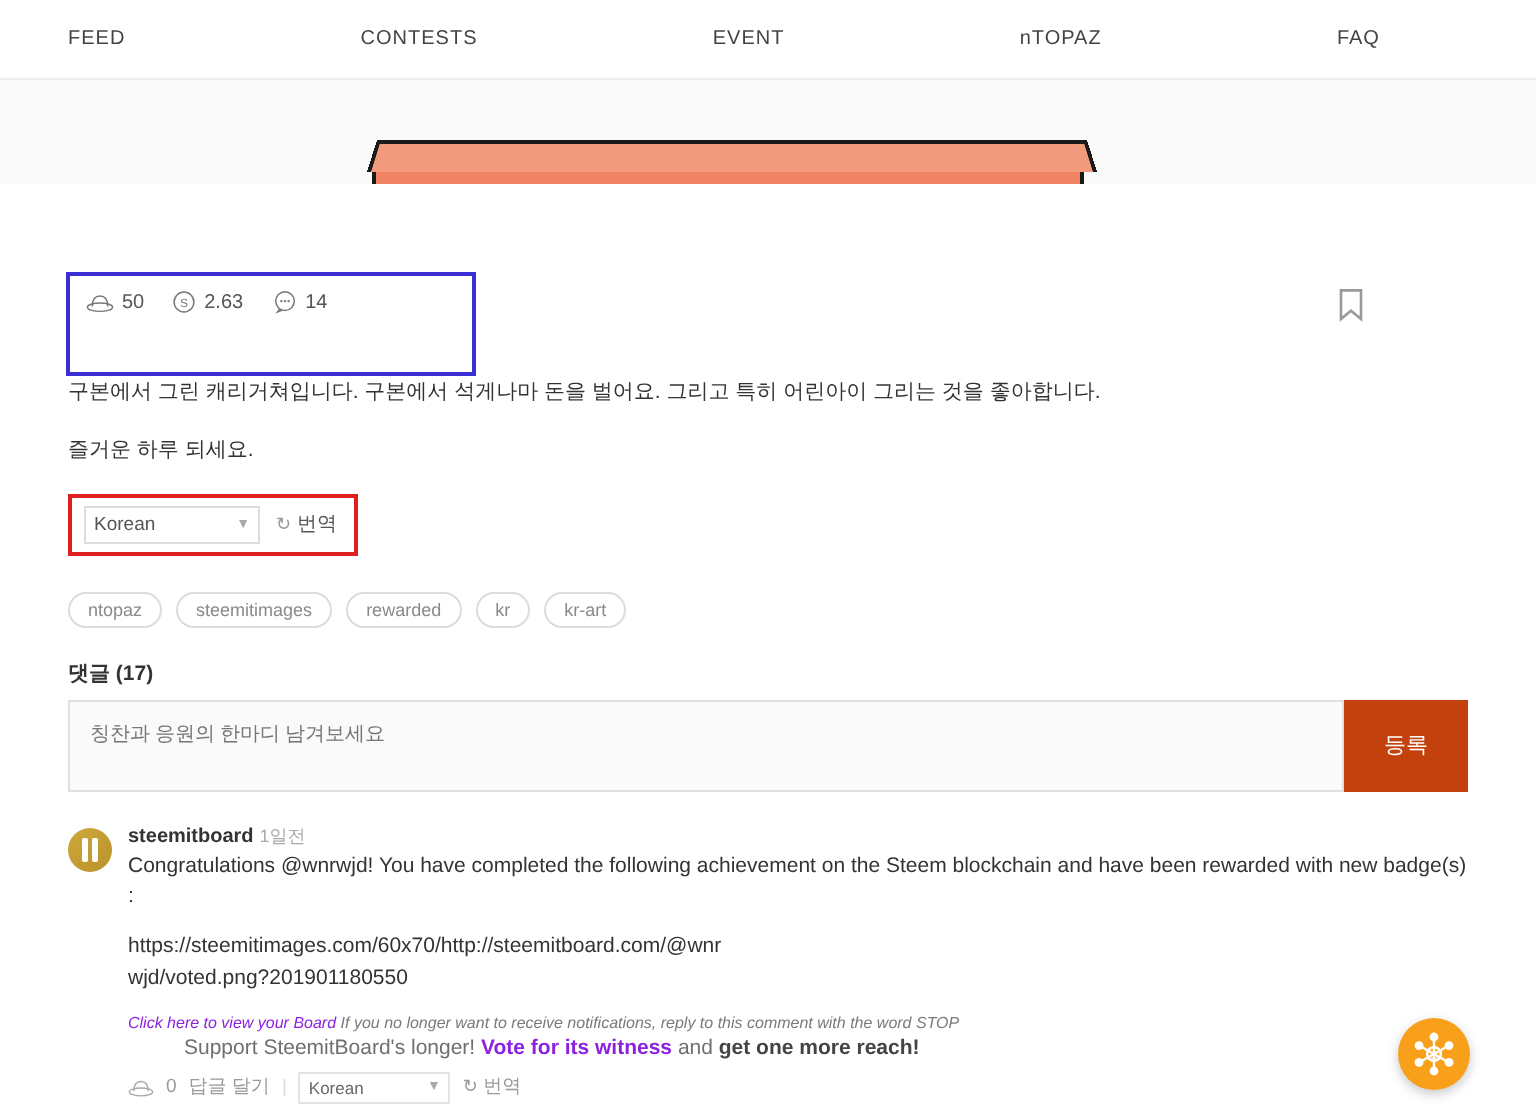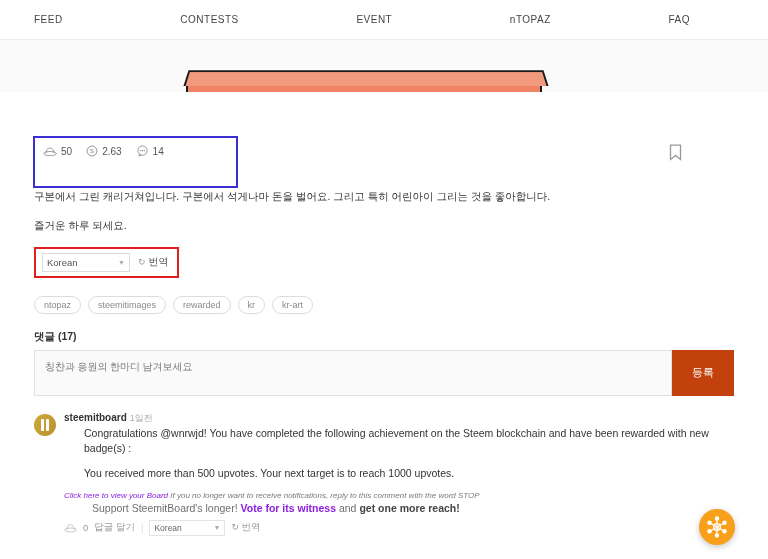--- a/index.html
+++ b/index.html
@@ -224,21 +224,21 @@
     content: ""; position: absolute; top: 5px;
     width: 3px; height: 12px; background: #fff; border-radius: 1px;
   }
   .avatar.gold:before { left: 7px; }
   .avatar.gold:after { left: 12px; }
 
   .cbody { flex: 1; min-width: 0; }
   .cmeta { font-size: 10px; margin-bottom: 1px; }
   .cauthor { font-weight: bold; color: #333; }
   .ctime { color: #aaa; font-size: 9px; margin-left: 3px; }
-  .ctext { font-size: 10.5px; color: #333; line-height: 1.5; margin-left: 20px; }
+  .ctext { font-size: 10.5px; color: #333; line-height: 1.5; }
   .ctext p { margin-bottom: 9px; }
   .ctext .link-url { word-break: break-all; }
   .notice-line {
     font-size: 8px; font-style: italic; color: #7a7a7a;
     margin-bottom: 2px;
   }
   .notice-line .purple { color: #8c21e0; }
   .support-line {
     font-size: 10.5px; color: #6f6f6f; margin-left: 28px;
     margin-bottom: 6px;
@@ -367,21 +367,21 @@
   
   <div class="comment">
     <div class="avatar gold"></div>
     <div class="cbody">
       <div class="cmeta">
         <span class="cauthor">steemitboard</span><span class="ctime">1일전</span>
       </div>
       <div class="ctext">
         <p>Congratulations @wnrwjd! You have completed the following achievement on the Steem blockchain and have been rewarded with new badge(s) :</p>
         <p style="display:flex;gap:6px;">
-          <span style="flex:1;">You received more than 500 upvotes. Your next target is to reach 1000 upvotes.</span>
+          <span class="link-url" style="width:300px;">https://steemitimages.com/60x70/http://steemitboard.com/@wnrwjd/voted.png?201901180550</span>
         </p>
       </div>
       <div class="notice-line">
         <span class="purple">Click here to view your Board</span>
         <span>If you no longer want to receive notifications, reply to this comment with the word STOP</span>
       </div>
       <div class="support-line">
         <span>Support SteemitBoard's longer!</span>
         <b>Vote for its witness</b>
         <span>and</span>

